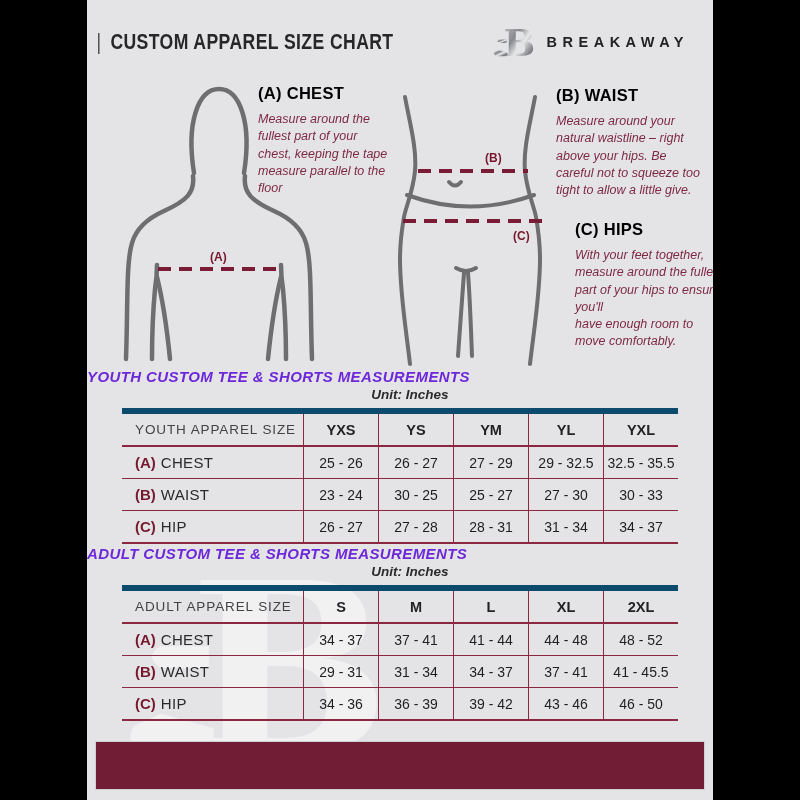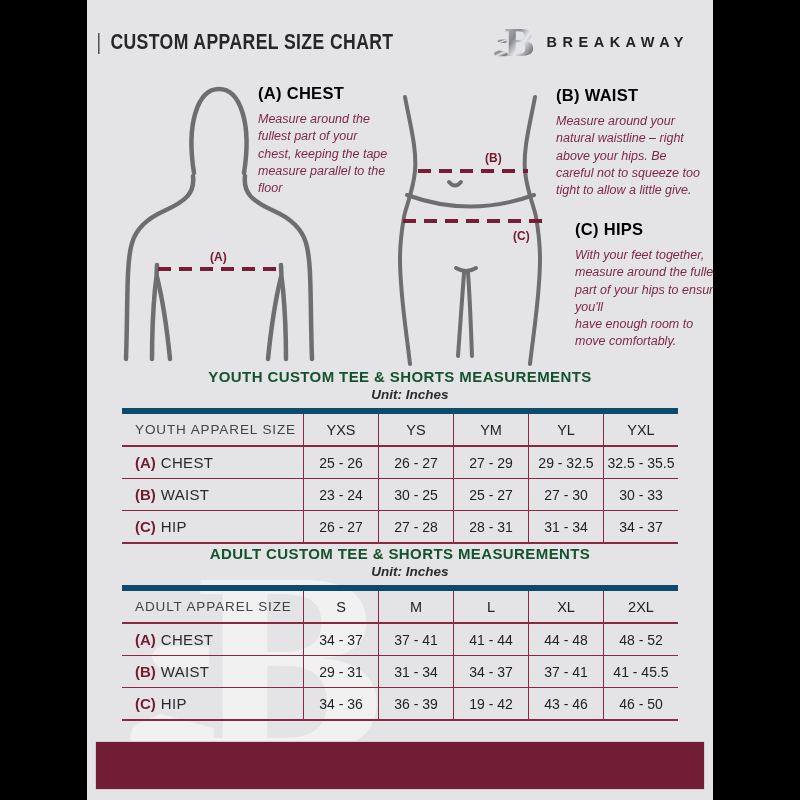--- a/index.html
+++ b/index.html
@@ -34,35 +34,35 @@
   #fig-upper{left:33px;top:80px;width:200px;height:282px;}
   #fig-lower{left:303px;top:93px;width:160px;height:277px;}
   .bodyline{fill:none;stroke:#6e6e71;stroke-linecap:round;}
   .measure{fill:none;stroke:#7b1c36;stroke-width:4;stroke-dasharray:13 8;}
   .measure-lbl{font-family:"Liberation Sans",sans-serif;font-weight:700;
                font-size:12px;fill:#76192f;}
   
   .tbl-block{position:absolute;left:0;width:626px;}
   #youth-block{top:368px;}
   #adult-block{top:545px;}
-  .tbl-title{text-align:center;font-weight:700;font-size:15px;color:#14532d;
-             letter-spacing:0.4px;}
+  .tbl-title{text-align:left;font-weight:700;font-size:15px;color:#6d28d9;
+             letter-spacing:0.4px;font-style:italic;}
   .tbl-unit{text-align:center;font-style:italic;font-weight:600;font-size:13.5px;
             color:#2b2b2d;margin-top:2px;padding-left:20px;}
   .size-table{width:556px;margin:6px auto 0 auto;
               border-top:6px solid #0c4a6e;border-bottom:2px solid #8b2740;}
   .tr{display:grid;grid-template-columns:181px repeat(5,1fr);}
   .tr.head{border-bottom:2px solid #8b2740;}
   .tr.data{border-bottom:1.5px solid #8b2740;}
   .tr.data:last-child{border-bottom:none;}
   .td{height:31px;display:flex;align-items:center;justify-content:center;
       font-size:14px;color:#1f1f22;}
   .td + .td{border-left:1.5px solid #8b2740;}
   .td.lab{justify-content:flex-start;padding-left:13px;}
-  .head .td{font-weight:400;font-size:14.5px;color:#232326;}
+  .head .td{font-weight:700;font-size:14.5px;color:#232326;}
   .head .td.lab{font-weight:400;font-size:13.5px;letter-spacing:0.9px;color:#434347;}
   .pfx{color:#76192f;font-weight:800;font-size:15px;margin-right:5px;}
   .rowlab{font-size:15px;color:#2a2a2d;letter-spacing:0.3px;}
   
   #watermark{position:absolute;left:30px;top:530px;width:290px;height:271px;
              opacity:0.5;z-index:1;}
   #footer-bar{position:absolute;left:8px;top:741px;width:610px;height:49px;
               background:#721d36;border:1px solid #cfd0d3;box-sizing:border-box;z-index:5;}
   .tbl-block,.hdr,.instr,.fig{z-index:2;}
 </style>
@@ -222,21 +222,21 @@
         <div class="td">37 - 41</div>
         <div class="td">41 - 45.5</div>
       </div>
       <div class="tr data">
         <div class="td lab">
           <span class="pfx">(C)</span>
           <span class="rowlab">HIP</span>
         </div>
         <div class="td">34 - 36</div>
         <div class="td">36 - 39</div>
-        <div class="td">19 - 42</div>
+        <div class="td">39 - 42</div>
         <div class="td">43 - 46</div>
         <div class="td">46 - 50</div>
       </div>
     </div>
   </div>
 
   <svg id="watermark" viewBox="0 0 60 56">
     <g fill="#ffffff">
       <text x="15" y="46" font-size="49" font-weight="bold" font-family="DejaVu Serif, serif">B</text>
       <path d="M 20 46 L 7 46 Q 1 45 3.5 40.5 L 9 38 L 20 41 Z"></path>

